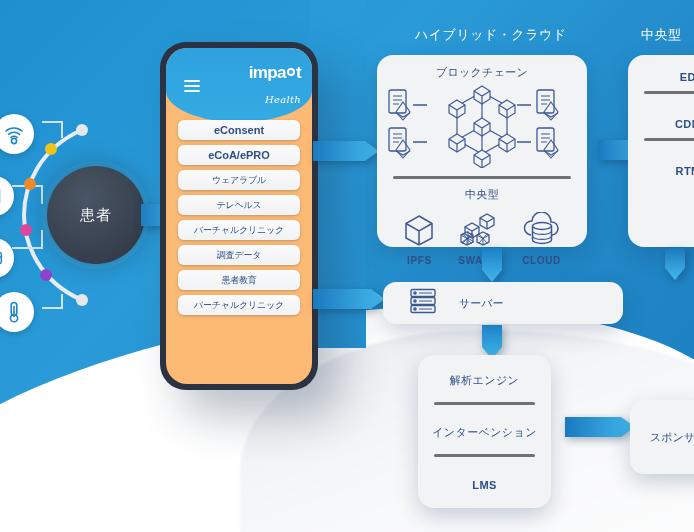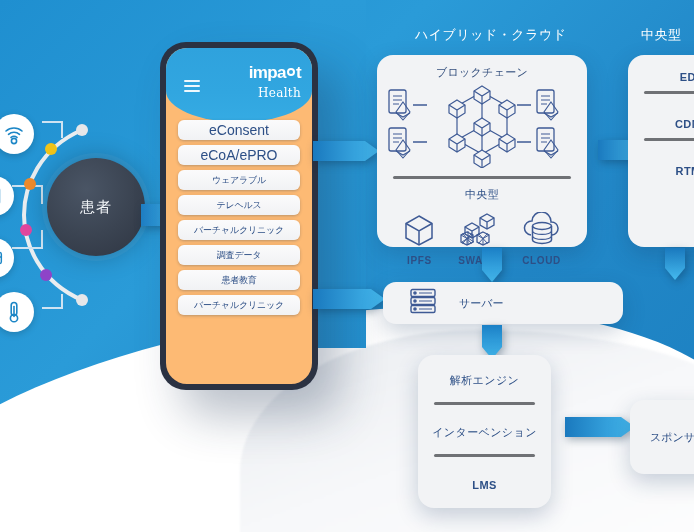--- a/index.html
+++ b/index.html
@@ -29,21 +29,21 @@
     left: 240px; top: 330px;
     width: 520px; height: 260px;
     background: linear-gradient(160deg, #e9ecf0 0%, #f7f8fa 45%, #ffffff 100%);
     border-radius: 50% 60% 0 0 / 60% 40% 0 0;
     filter: blur(1px);
   }
 
   
   .patient-hub {
     position: absolute;
-    left: 47px; top: 158px;
+    left: 47px; top: 166px;
     width: 98px; height: 98px;
     border-radius: 50%;
     background: radial-gradient(circle at 40% 32%, #4a5565 0%, #3b4452 52%, #2e3542 100%);
     box-shadow: 0 0 26px rgba(0,0,0,.28), 0 0 0 5px rgba(255,255,255,.05);
     display: flex; align-items: center; justify-content: center;
   }
   .patient-hub span {
     color: #f2f5f8; font-size: 15px; letter-spacing: 1px;
   }
   .arc-svg { position: absolute; left: -10px; top: 108px; width: 175px; height: 215px; }
@@ -96,37 +96,37 @@
     font-size: 17px; font-weight: bold; letter-spacing: -.6px;
     display: inline-block;
   }
   .logo .logo-main .dot {
     display: inline-block; width: 8px; height: 8px;
     border: 2px solid #fff; border-radius: 50%;
     vertical-align: 2px; margin: 0 1px;
   }
   .logo .logo-sub {
     font-family: "DejaVu Serif", serif;
-    font-size: 12px; 
-    margin-top: 6px; letter-spacing: .3px;
+    font-size: 10px; font-style: italic;
+    margin-top: 14px; letter-spacing: .3px;
   }
   .menu-list {
     position: absolute; left: 0; right: 0; top: 72px;
     padding: 0 12px;
   }
   .menu-item {
     height: 20px;
     margin-bottom: 5px;
     border-radius: 6px;
     background: linear-gradient(180deg, #fbfbfc 0%, #f1f2f4 100%);
     box-shadow: 0 1px 3px rgba(40,55,80,.30);
     display: flex; align-items: center; justify-content: center;
     color: #2d4f86;
-    font-size: 14px;
-    font-weight: normal;
+    font-size: 11px;
+    font-weight: bold;
     white-space: nowrap;
   }
   .menu-item.jp { font-weight: normal; font-size: 9px; letter-spacing: -.2px; }
 
   
   .card {
     position: absolute;
     background: #f2f3f5;
     border-radius: 16px;
     box-shadow: 0 8px 22px rgba(20,50,90,.22);

